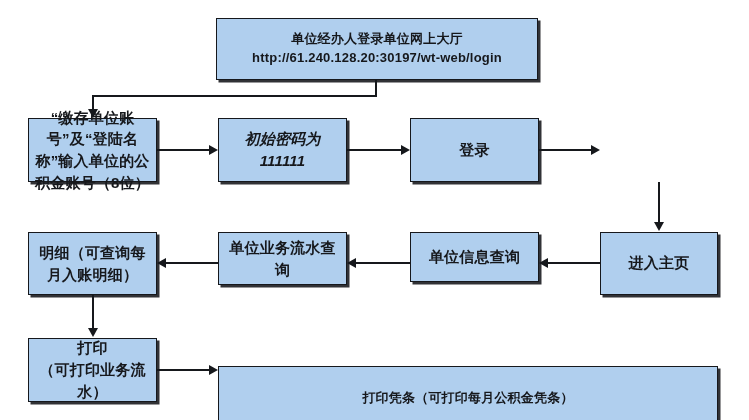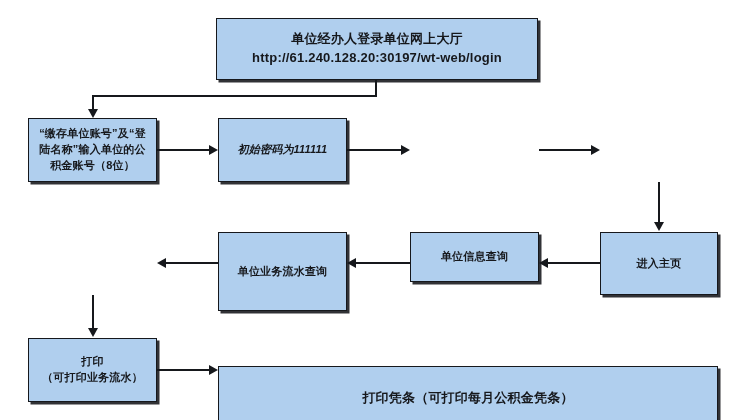--- a/index.html
+++ b/index.html
@@ -22,21 +22,21 @@
     position: absolute;
     box-sizing: border-box;
     background: #b0cfee;
     border: 1.6px solid #16181c;
     display: flex;
     align-items: center;
     justify-content: center;
     text-align: center;
     color: #16181c;
     font-weight: bold;
-    font-size: 11px;
+    font-size: 15px;
     line-height: 1.45;
     padding: 2px 6px;
     box-shadow: 2.5px 2.5px 0 0 rgba(20,22,26,0.88);
     white-space: pre-line;
     letter-spacing: 0.2px;
   }
   .node.big {
     font-size: 13px;
   }
   .edge {
@@ -82,43 +82,45 @@
   <div class="node" style="left:28px; top:118px; width:129px; height:64px;">“缴存单位账号”及“登陆名称”输入单位的公积金账号（8位）</div>
 
   <div class="edge h" style="left:157px; top:149px; width:52px;"></div>
   <div class="arrow right" style="left:209px; top:144.5px;"></div>
 
   <div class="node" style="left:218px; top:118px; width:129px; height:64px;font-style:italic;">初始密码为111111</div>
 
   <div class="edge h" style="left:347px; top:149px; width:54px;"></div>
   <div class="arrow right" style="left:401px; top:144.5px;"></div>
 
+  <div class="node" style="left:410px; top:118px; width:129px; height:64px;">登录</div>
 
   <div class="edge h" style="left:539px; top:149px; width:52px;"></div>
   <div class="arrow right" style="left:591px; top:144.5px;"></div>
 
 
   <div class="edge v" style="left:658px; top:182px; height:41px;"></div>
   <div class="arrow down" style="left:653.5px; top:222px;"></div>
 
   <div class="node" style="left:600px; top:232px; width:118px; height:63px;font-family:Liberation Serif, serif;">进入主页</div>
 
   <div class="edge h" style="left:548px; top:262px; width:52px;"></div>
   <div class="arrow left" style="left:539px; top:257.5px;"></div>
 
   <div class="node" style="left:410px; top:232px; width:129px; height:50px;">单位信息查询</div>
 
   <div class="edge h" style="left:356px; top:262px; width:54px;"></div>
   <div class="arrow left" style="left:347px; top:257.5px;"></div>
 
-  <div class="node" style="left:218px; top:232px; width:129px; height:79px;">单位业务流水查询</div>
+  <div class="node" style="left:218px; top:232px; width:129px; height:53px;">单位业务流水查询</div>
 
   <div class="edge h" style="left:166px; top:262px; width:52px;"></div>
   <div class="arrow left" style="left:157px; top:257.5px;"></div>
 
+  <div class="node" style="left:28px; top:232px; width:129px; height:63px;">明细（可查询每月入账明细）</div>
 
   <div class="edge v" style="left:92px; top:295px; height:34px;"></div>
   <div class="arrow down" style="left:87.5px; top:328px;"></div>
 
   <div class="node" style="left:28px; top:338px; width:129px; height:64px;">打印
 （可打印业务流水）</div>
 
   <div class="edge h" style="left:157px; top:369px; width:52px;"></div>
   <div class="arrow right" style="left:209px; top:364.5px;"></div>
 

